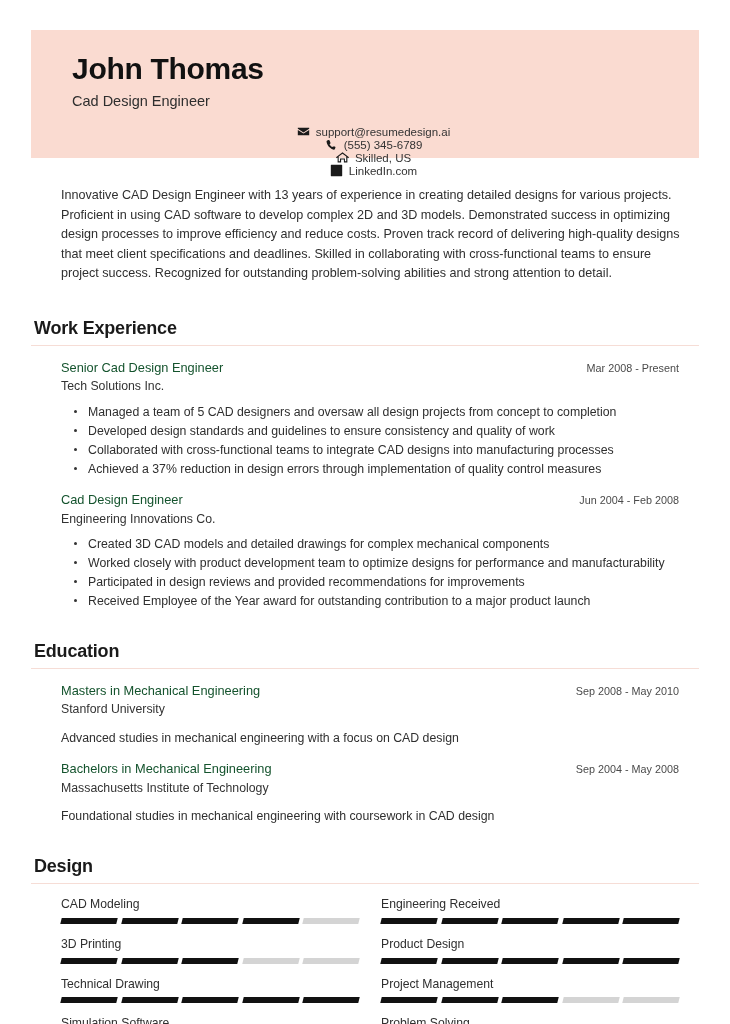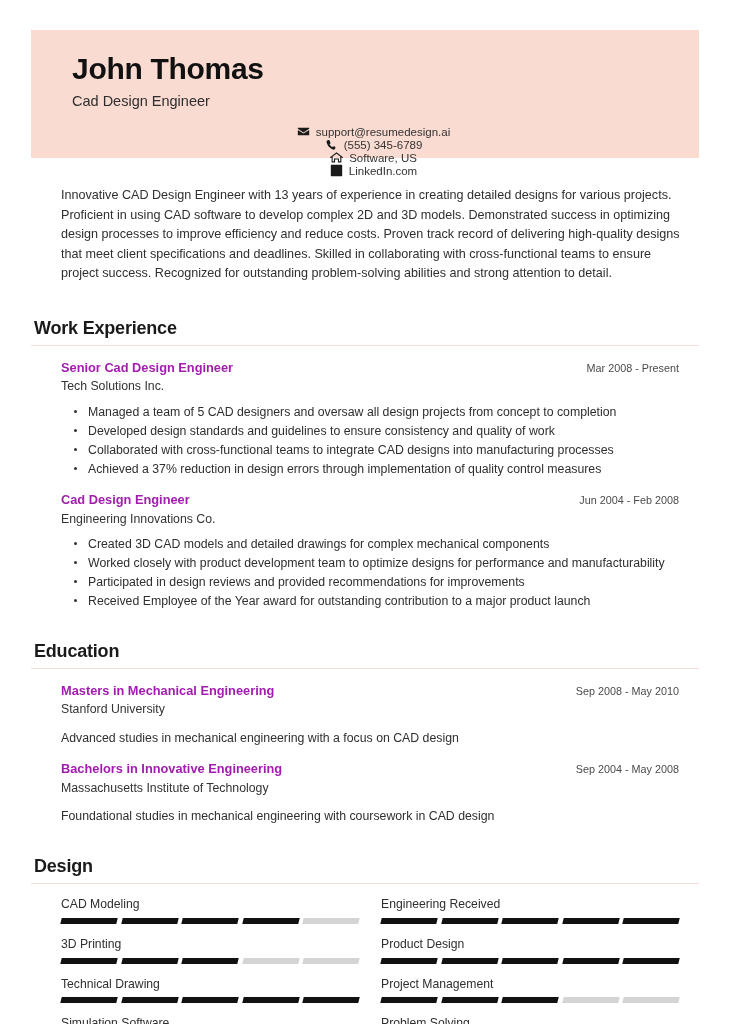--- a/index.html
+++ b/index.html
@@ -114,22 +114,22 @@
     padding: 0 20px 0 30px;
     margin-top: 14px;
   }
   .entry-head {
     display: flex;
     justify-content: space-between;
     align-items: baseline;
   }
   .entry-title {
     font-size: 12.8px;
-    font-weight: bold;
-    color: #a21caf;
+    font-weight: normal;
+    color: #14532d;
     line-height: 1.3;
   }
   .entry-date {
     font-size: 10.8px;
     color: #4a4a4a;
     white-space: nowrap;
     padding-left: 14px;
   }
   .entry-org {
     font-size: 12.3px;
@@ -227,21 +227,21 @@
         </span>
         <span>(555) 345-6789</span>
       </div>
 
       <div class="contact-item">
         <span class="ci-icon">
           <svg width="13" height="13" viewBox="0 0 16 16" fill="currentColor">
               <path d="M8 1.5 0 7.6l.9 1.2L2 8v6h4.3v-3.6h3.4V14H14V8l1.1.8.9-1.2L8 1.5zm0 1.9 4.6 3.5V12.7h-1.6V9.1H4.9v3.6H3.3V6.9L8 3.4z"></path>
             </svg>
         </span>
-        <span>Software, US</span>
+        <span>Skilled, US</span>
       </div>
 
       <div class="contact-item">
         <span class="ci-icon">
           <svg width="13" height="13" viewBox="0 0 16 16" fill="currentColor">
               <path d="M1.6 1h12.8c.33 0 .6.27.6.6v12.8c0 .33-.27.6-.6.6H1.6a.6.6 0 0 1-.6-.6V1.6c0-.33.27-.6.6-.6zm1.7 4.9h2.1v6.8H3.3V5.9zm1.05-3.2a1.22 1.22 0 1 1 0 2.44 1.22 1.22 0 0 1 0-2.44zM7 5.9h2v.93h.03c.28-.53.96-1.09 1.98-1.09 2.12 0 2.51 1.4 2.51 3.21v3.75h-2.09V9.37c0-.78-.01-1.78-1.08-1.78-1.09 0-1.26.85-1.26 1.72v3.39H7V5.9z"></path>
             </svg>
         </span>
         <span>LinkedIn.com</span>
       </div>
@@ -294,21 +294,21 @@
         <div class="entry-head">
           <div class="entry-title">Masters in Mechanical Engineering</div>
           <div class="entry-date">Sep 2008 - May 2010</div>
         </div>
         <div class="entry-org">Stanford University</div>
         <div class="entry-desc">Advanced studies in mechanical engineering with a focus on CAD design</div>
       </div>
 
       <div class="entry">
         <div class="entry-head">
-          <div class="entry-title">Bachelors in Innovative Engineering</div>
+          <div class="entry-title">Bachelors in Mechanical Engineering</div>
           <div class="entry-date">Sep 2004 - May 2008</div>
         </div>
         <div class="entry-org">Massachusetts Institute of Technology</div>
         <div class="entry-desc">Foundational studies in mechanical engineering with coursework in CAD design</div>
       </div>
     </div>
 
     <div class="section sec-gap-skl">
       <h2 class="section-title">Design</h2>
       <div class="section-rule"></div>

